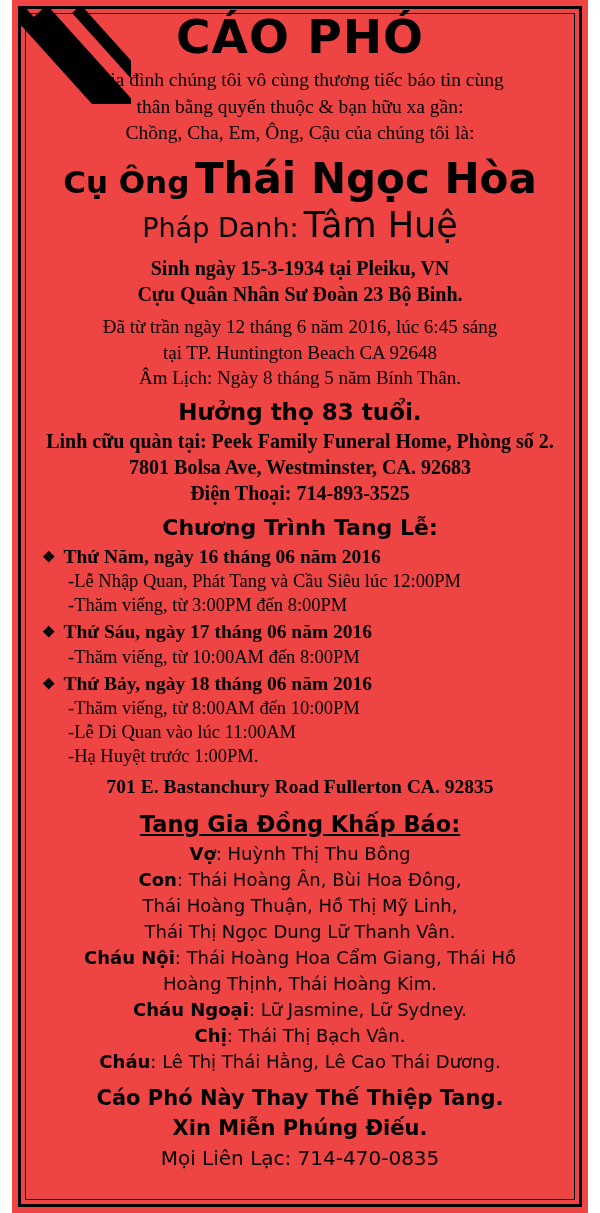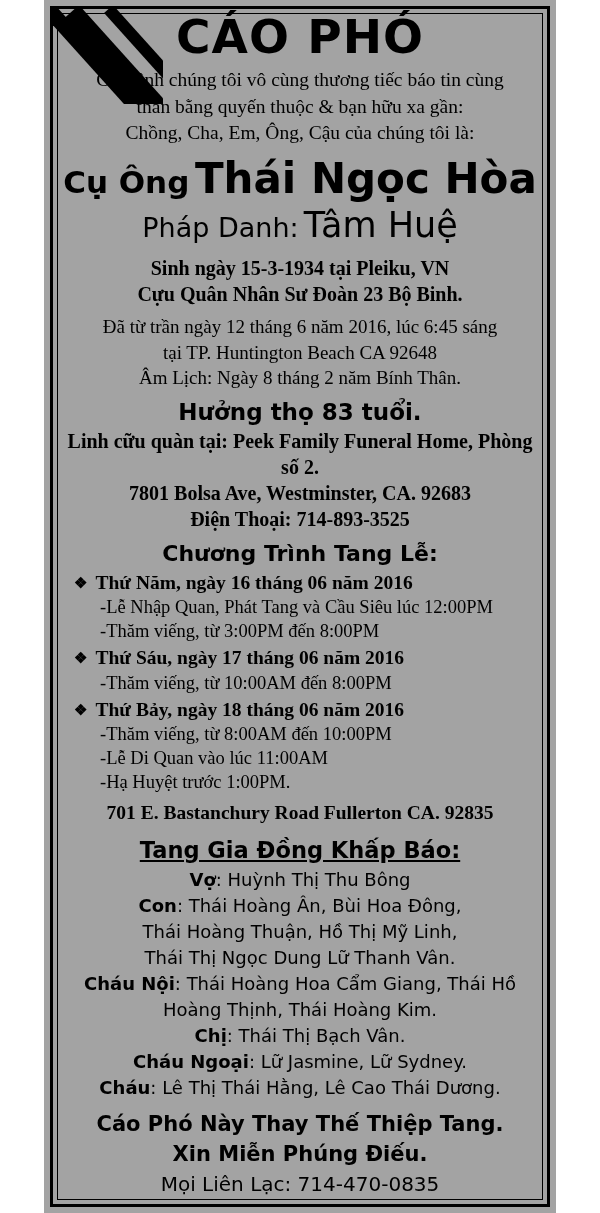--- a/index.html
+++ b/index.html
@@ -6,24 +6,24 @@
     margin: 0;
     padding: 0;
     background: #ffffff;
   }
   body {
     font-family: "Liberation Serif", serif;
     color: #000000;
   }
   .page {
     position: relative;
-    width: 512px;
+    width: 576px;
     height: 1213px;
     margin: 0 auto;
-    background: #a3a3a3;
+    background: #ef4444;
     box-sizing: border-box;
     overflow: hidden;
   }
   .frame {
     position: absolute;
     left: 6px;
     top: 6px;
     right: 6px;
     bottom: 6px;
     border: 3px solid #000;
@@ -221,21 +221,21 @@
     <div class="dharma">
       <span class="small">Pháp Danh:</span>
       <span class="big">Tâm Huệ</span>
     </div>
 
     <div class="bold-line">Sinh ngày 15-3-1934 tại Pleiku, VN</div>
     <div class="bold-line">Cựu Quân Nhân Sư Đoàn 23 Bộ Binh.</div>
 
     <div class="plain-line block-gap">Đã từ trần ngày 12 tháng 6 năm 2016, lúc 6:45 sáng</div>
     <div class="plain-line">tại TP. Huntington Beach CA 92648</div>
-    <div class="plain-line">Âm Lịch: Ngày 8 tháng 2 năm Bính Thân.</div>
+    <div class="plain-line">Âm Lịch: Ngày 8 tháng 5 năm Bính Thân.</div>
 
     <div class="huong-tho">Hưởng thọ 83 tuổi.</div>
 
     <div class="bold-line">Linh cữu quàn tại: Peek Family Funeral Home, Phòng số 2.</div>
     <div class="bold-line">7801 Bolsa Ave, Westminster, CA. 92683</div>
     <div class="bold-line">Điện Thoại: 714-893-3525</div>
 
     <div class="section-head">Chương Trình Tang Lễ:</div>
 
     <div class="schedule">
@@ -279,24 +279,24 @@
       <div class="fam-row">
         <span>Thái Thị Ngọc Dung Lữ Thanh Vân.</span>
       </div>
       <div class="fam-row">
         <span class="lab">Cháu Nội</span><span>: </span><span>Thái Hoàng Hoa Cẩm Giang, Thái Hồ</span>
       </div>
       <div class="fam-row">
         <span>Hoàng Thịnh, Thái Hoàng Kim.</span>
       </div>
       <div class="fam-row">
+        <span class="lab">Cháu Ngoại</span><span>: </span><span>Lữ Jasmine, Lữ Sydney.</span>
+      </div>
+      <div class="fam-row">
         <span class="lab">Chị</span><span>: </span><span>Thái Thị Bạch Vân.</span>
-      </div>
-      <div class="fam-row">
-        <span class="lab">Cháu Ngoại</span><span>: </span><span>Lữ Jasmine, Lữ Sydney.</span>
       </div>
       <div class="fam-row">
         <span class="lab">Cháu</span><span>: </span><span>Lê Thị Thái Hằng, Lê Cao Thái Dương.</span>
       </div>
     </div>
 
     <div class="closing">Cáo Phó Này Thay Thế Thiệp Tang.</div>
     <div class="closing" style="margin-top:2px">Xin Miễn Phúng Điếu.</div>
     <div class="contact">Mọi Liên Lạc: 714-470-0835</div>
 

